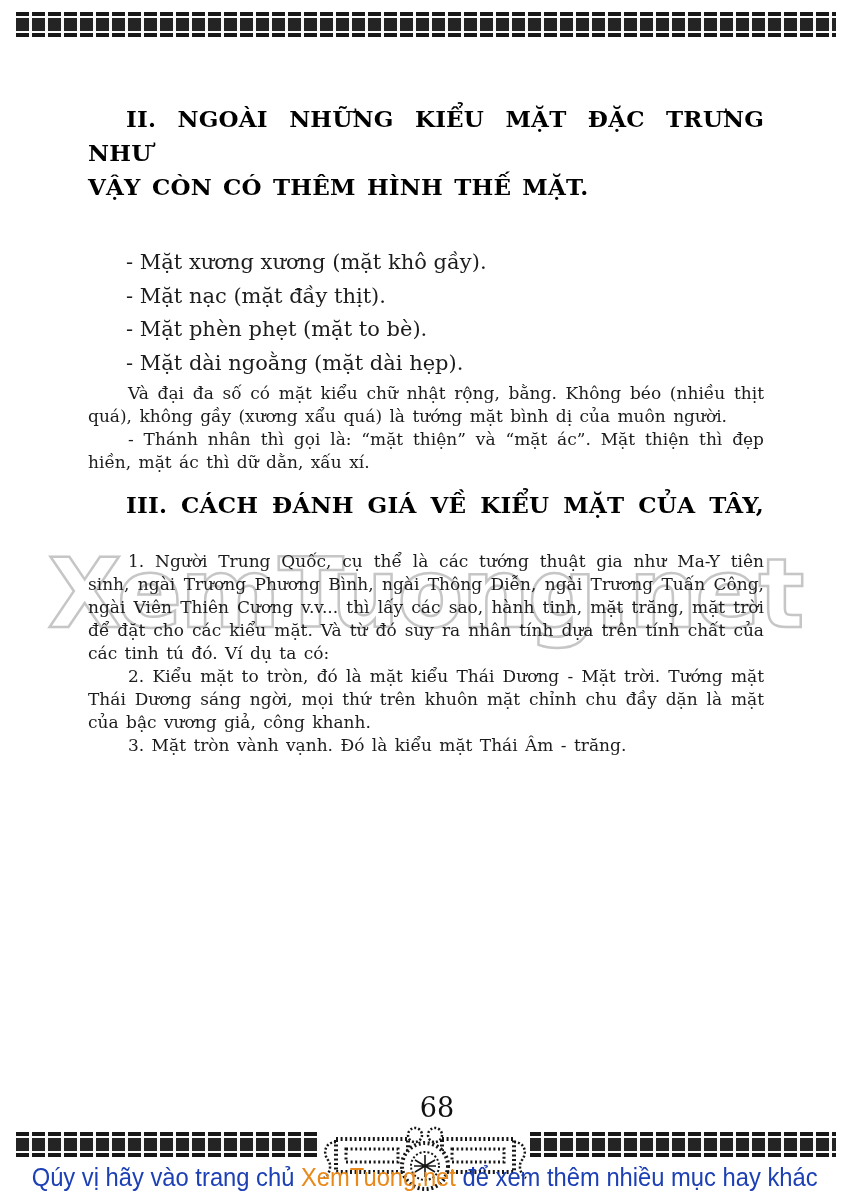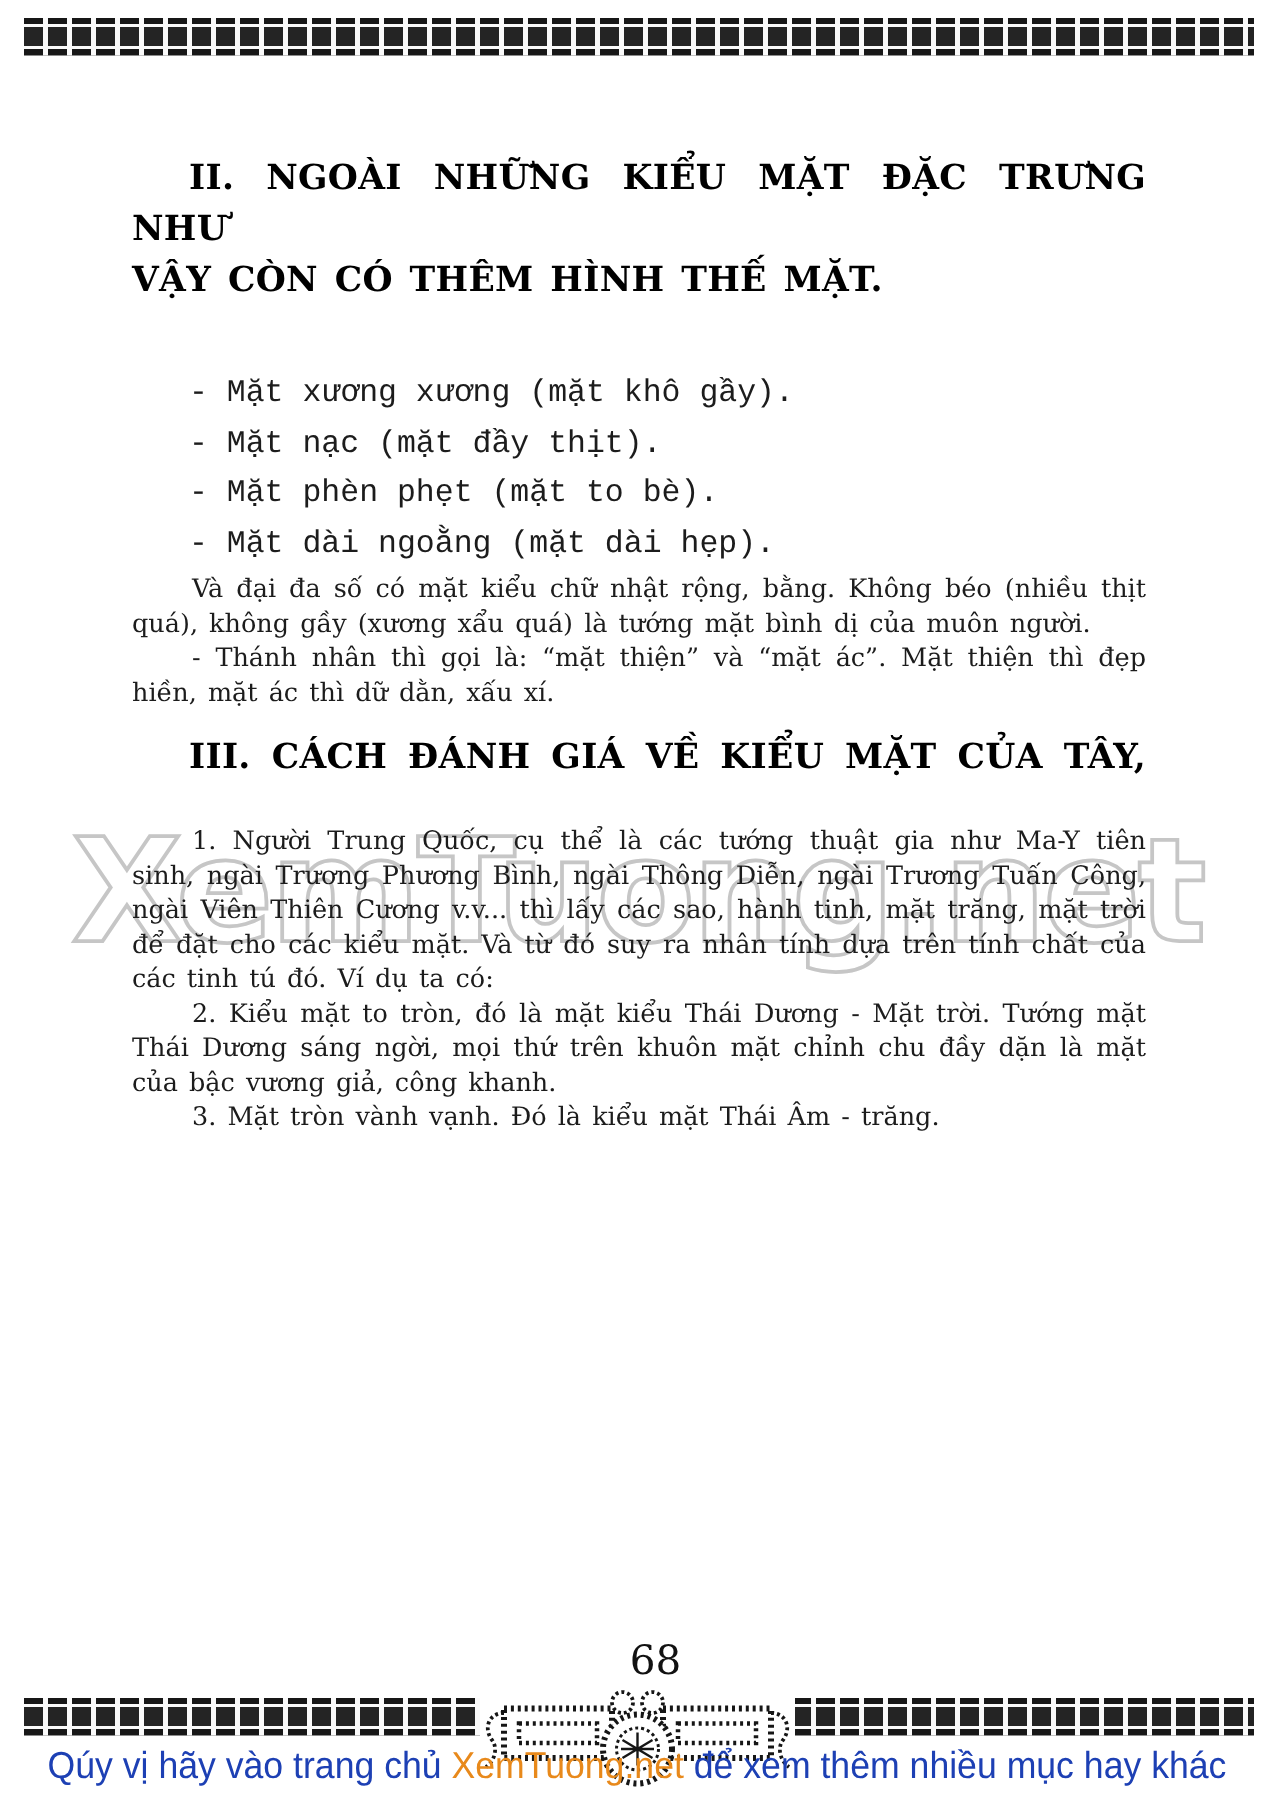--- a/index.html
+++ b/index.html
@@ -21,21 +21,21 @@
     -webkit-text-stroke:2.5px #c6c6c6;z-index:1;}
 
   
   .content{position:absolute;left:88px;top:102px;width:676px;z-index:2;}
   .heading{margin:0;font-weight:bold;font-size:23px;line-height:34px;color:#000;
     letter-spacing:.2px;word-spacing:3px;}
   .heading .h-line1{display:block;text-indent:38px;text-align:justify;text-align-last:justify;}
   .heading .h-line2{display:block;}
   .heading.s2{margin-bottom:42px;}
   .heading.s3{margin-top:14px;margin-bottom:28px;}
-  .list{margin:15px 0 2px 38px;font-family:Liberation Mono, monospace;}
+  .list{margin:15px 0 2px 38px;}
   .list-item{font-size:21px;line-height:33.5px;}
   .para{margin:0;font-size:17px;line-height:23px;text-align:justify;text-indent:40px;
     word-spacing:2px;}
 
   
   .page-number{position:absolute;top:1092px;left:0;width:100%;text-align:center;
     font-size:27px;color:#111;z-index:2;margin-left:12px;}
 
   
   .ornament{position:absolute;top:1122px;left:50%;transform:translateX(-50%);z-index:3;line-height:0;}

